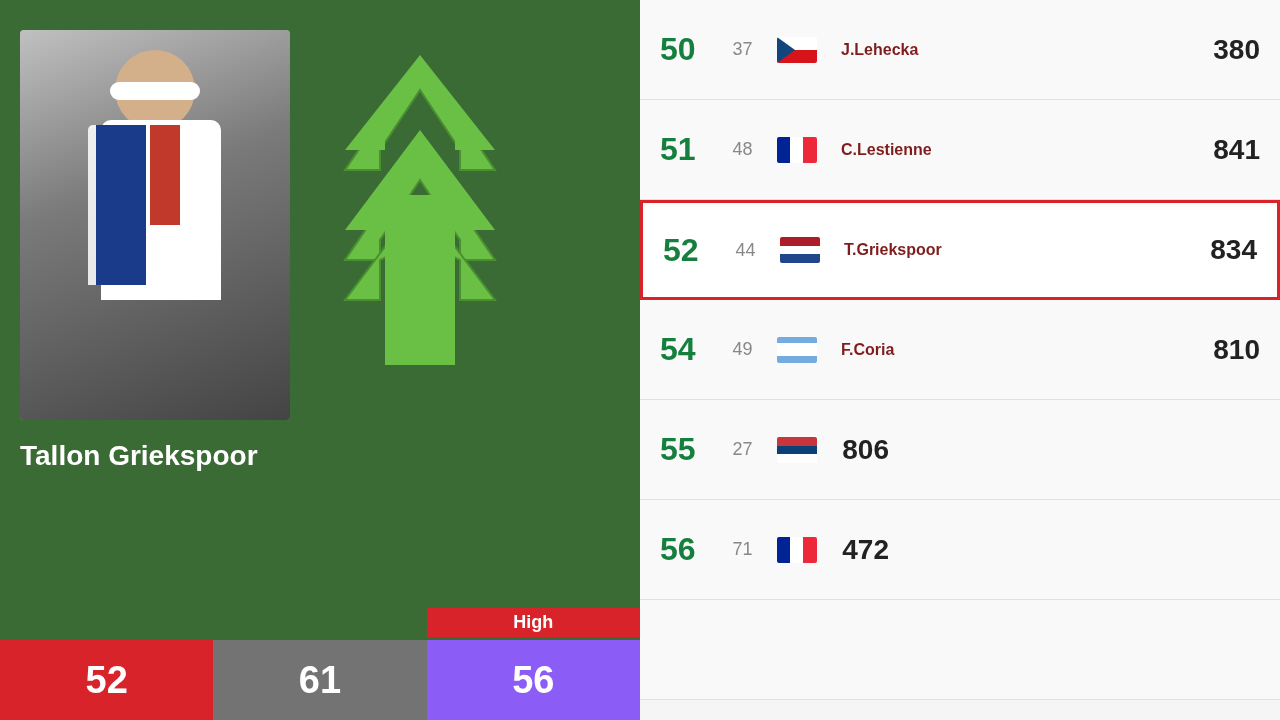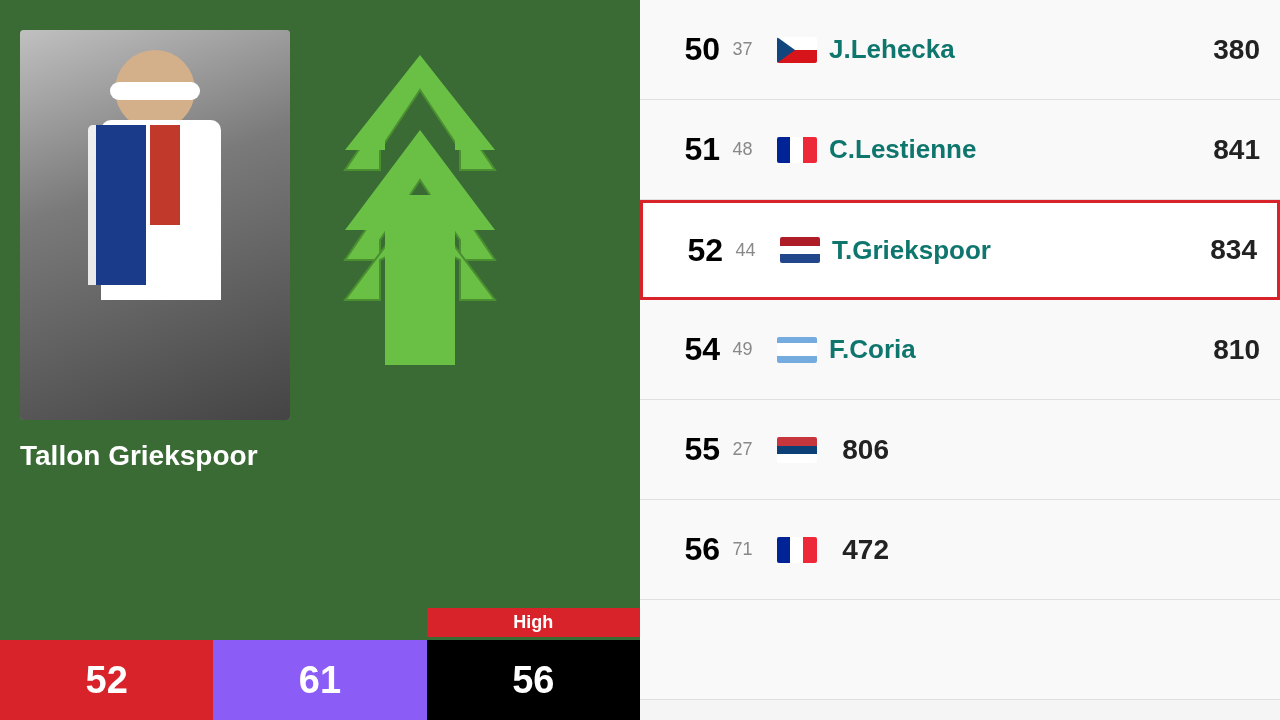--- a/index.html
+++ b/index.html
@@ -149,25 +149,25 @@
       align-items: center;
       justify-content: center;
       font-weight: bold;
     }
 
     .stat-box.red {
       background-color: #d9232a;
     }
 
     .stat-box.gray {
+      background-color: #737373;
+    }
+
+    .stat-box.high-box {
       background-color: #8b5cf6;
-    }
-
-    .stat-box.high-box {
-      background-color: #000000;
       position: relative;
     }
 
     .stat-number {
       color: white;
       font-size: 38px;
       font-weight: 900;
       line-height: 1;
     }
 
@@ -208,23 +208,23 @@
     }
 
     .ranking-row.highlighted {
       border: 3px solid #d9232a;
       background: #fff;
     }
 
     .rank-num {
       font-size: 32px;
       font-weight: bold;
-      color: #000000;
+      color: #15803d;
       width: 60px;
-      text-align: right;
+      text-align: left;
     }
 
     .prev-rank {
       font-size: 18px;
       color: #888;
       width: 45px;
       text-align: center;
     }
 
     .flag {
@@ -286,24 +286,24 @@
       background: linear-gradient(180deg, #74acdf 25%, #fff 25%, #fff 75%, #74acdf 75%);
     }
 
     
     .flag-rs {
       background: linear-gradient(180deg, #c6363c 33%, #0c4076 33%, #0c4076 66%, #fff 66%);
     }
 
     .player-name-right {
       flex: 1;
-      font-size: 26px;
+      font-size: 16px;
       font-weight: 600;
-      color: #0f766e;
-      margin-left: 0;
+      color: #7f1d1d;
+      margin-left: 12px;
     }
 
     .points {
       font-size: 28px;
       font-weight: bold;
       color: #222;
       text-align: right;
       min-width: 60px;
     }
   </style>

